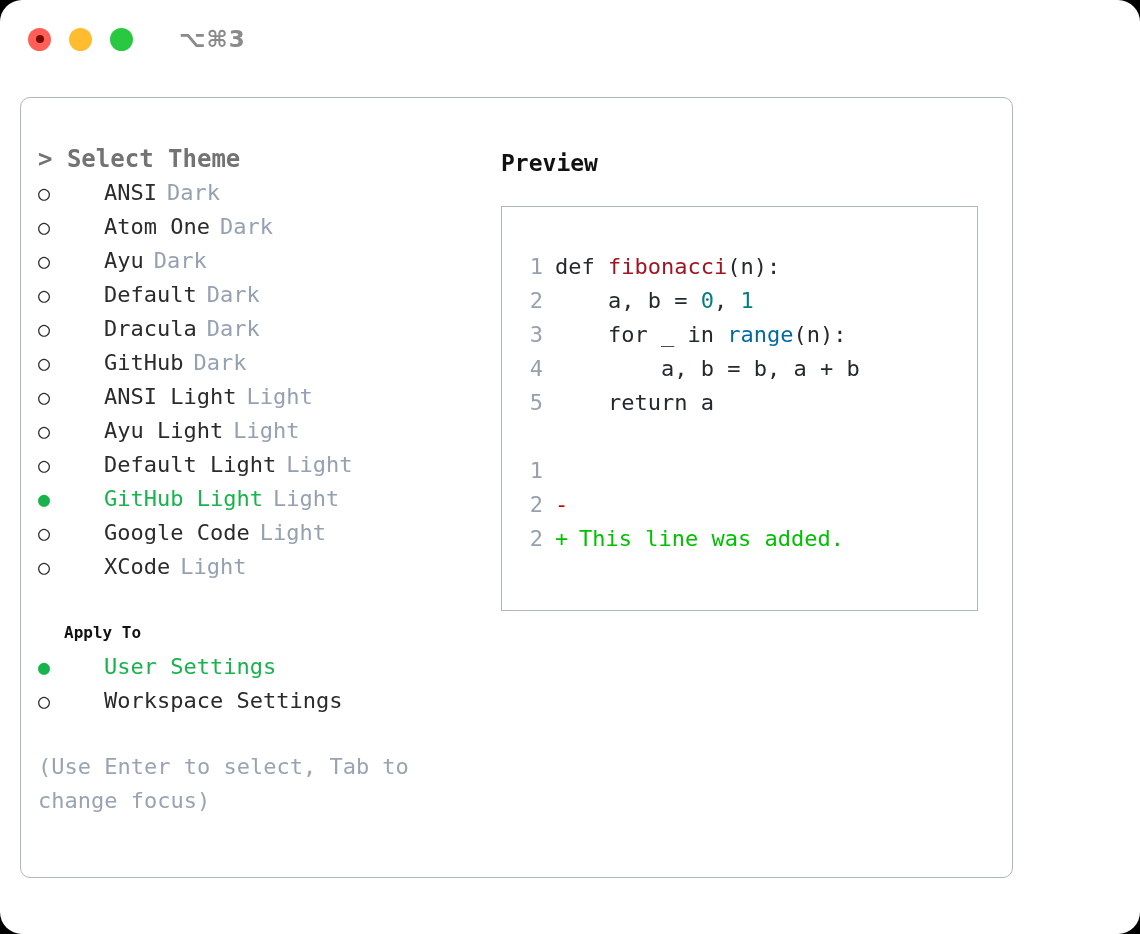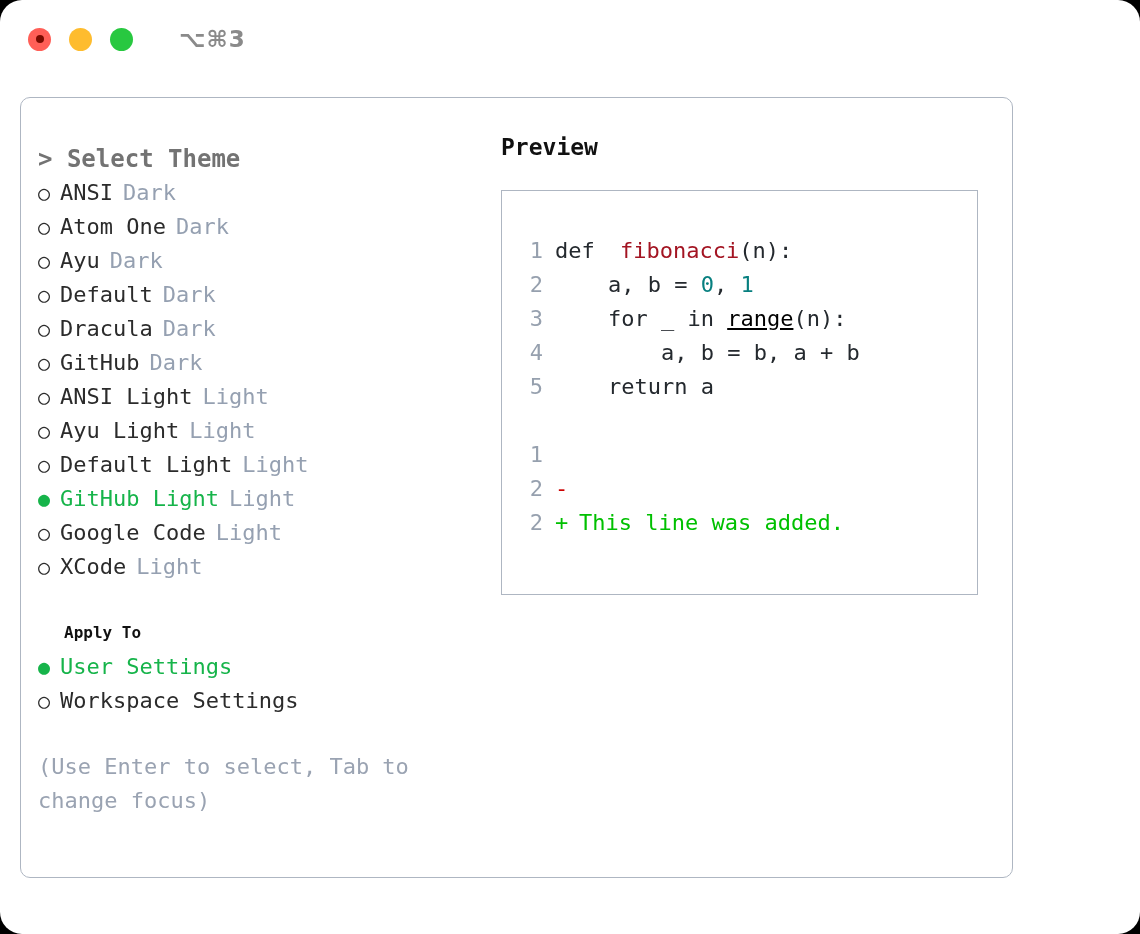--- a/index.html
+++ b/index.html
@@ -114,21 +114,21 @@
     color: #2b2b2b;
   }
   .bullet {
     width: 22px;
     flex: 0 0 22px;
     color: #2b2b2b;
     font-size: 20px;
   }
   .opt.selected .bullet,
   .opt.selected .opt-label { color: #16b44a; }
-  .opt-label { color: #2b2b2b; }
+  .opt-label { color: #2b2b2b; margin-left: 44px; }
   .opt-tag {
     color: #95a0b1;
     margin-left: 10px;
     text-align: center;
   }
 
   .group-gap { height: 32px; }
 
   .sub-title {
     font-size: 16px;
@@ -145,21 +145,21 @@
     font-size: 22px;
     line-height: 34px;
     width: 410px;
     white-space: pre-wrap;
   }
 
   
   .right {
     position: absolute;
     left: 480px;
-    top: 32px;
+    top: 48px;
     width: 500px;
   }
   .preview-title {
     font-size: 23px;
     font-weight: bold;
     color: #111111;
     line-height: 34px;
     white-space: pre;
   }
   .preview-box {
@@ -185,23 +185,23 @@
   }
   .lineno {
     color: #96a0ae;
     width: 26px;
     flex: 0 0 26px;
     text-align: right;
     margin-right: 12px;
   }
   .code-text { color: #24292e; }
 
-  .tok-fn    { color: #a31422; margin-left: 12px; }
+  .tok-fn    { color: #a31422; }
   .tok-num   { color: #077f7f; }
-  .tok-call  { color: #000000; text-decoration: underline; }
+  .tok-call  { color: #0369a1; }
 
   .blank-line { height: 34px; }
 
   .diff-sign {
     width: 24px;
     flex: 0 0 24px;
   }
   .diff-ctx  { color: #777f89; }
   .diff-del  { color: #cc0000; }
   .diff-add  { color: #00c000; }

